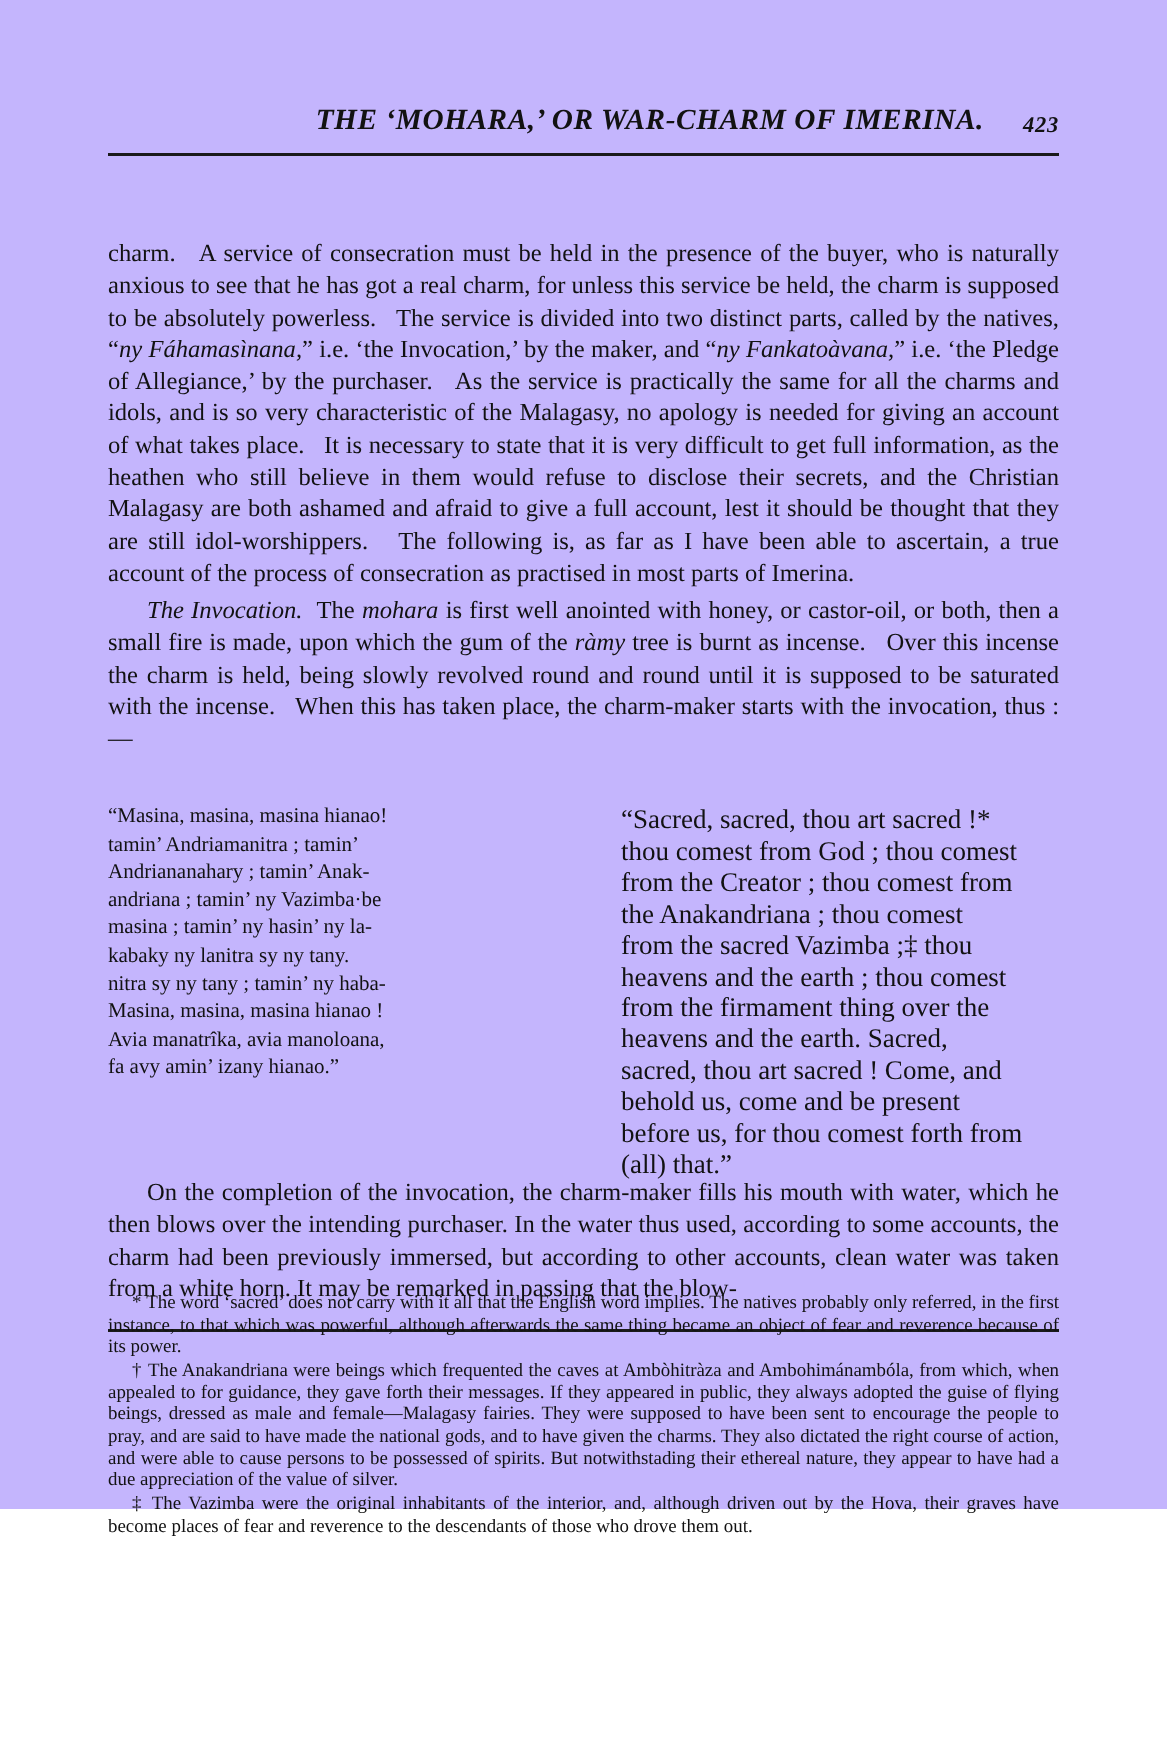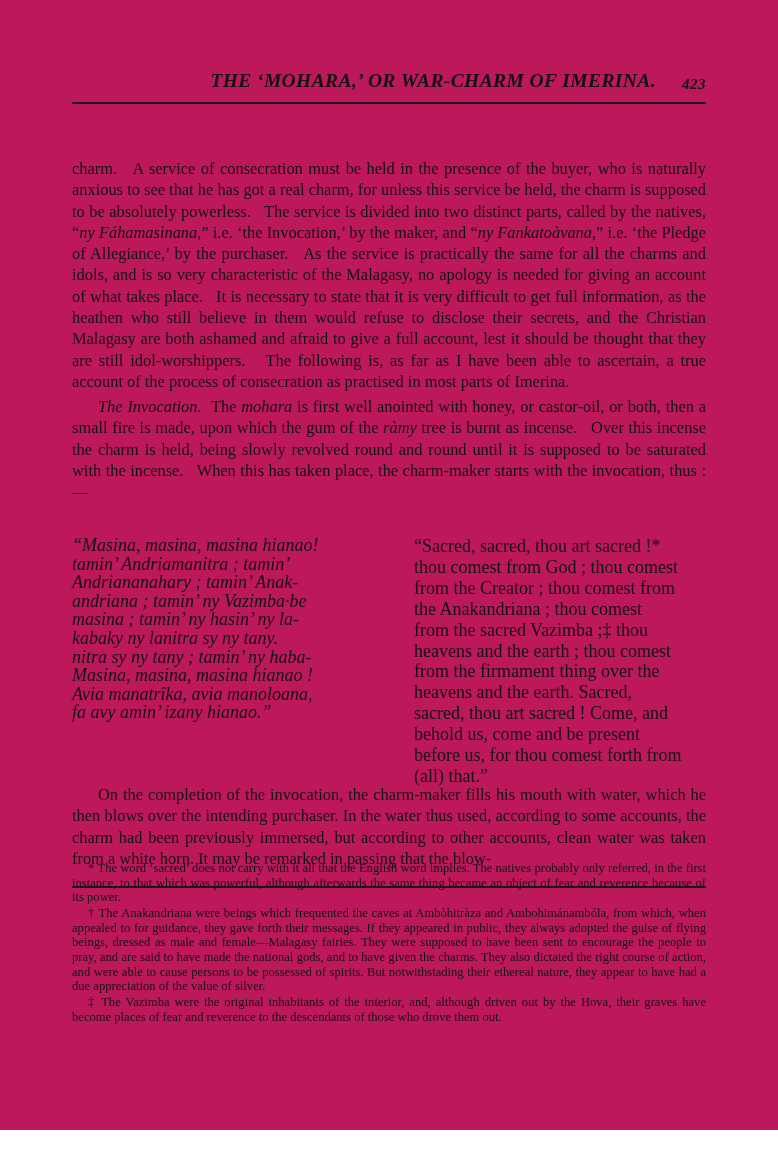--- a/index.html
+++ b/index.html
@@ -14,22 +14,22 @@
     color: #121212;
     position: relative;
     overflow: hidden;
   }
 
   .page {
     position: absolute;
     left: 0;
     top: 0;
     width: 778px;
-    height: 1130px;
-    background: #be185d;
+    height: 1006px;
+    background: #c4b5fd;
   }
 
   
   .runhead {
     position: absolute;
     left: 72px;
     top: 62px;
     width: 634px;
     height: 32px;
     display: flex;
@@ -90,22 +90,21 @@
   .quote-wrap {
     position: absolute;
     left: 72px;
     top: 536px;
     width: 634px;
     display: flex;
     justify-content: space-between;
   }
   .col-mg {
     width: 288px;
-    font-style: italic;
-    font-size: 18px;
+    font-size: 14px;
     line-height: 18.6px;
     text-align: justify;
   }
   .col-en {
     width: 292px;
     font-size: 18px;
     line-height: 20.9px;
     text-align: justify;
   }
   .quote-line {

